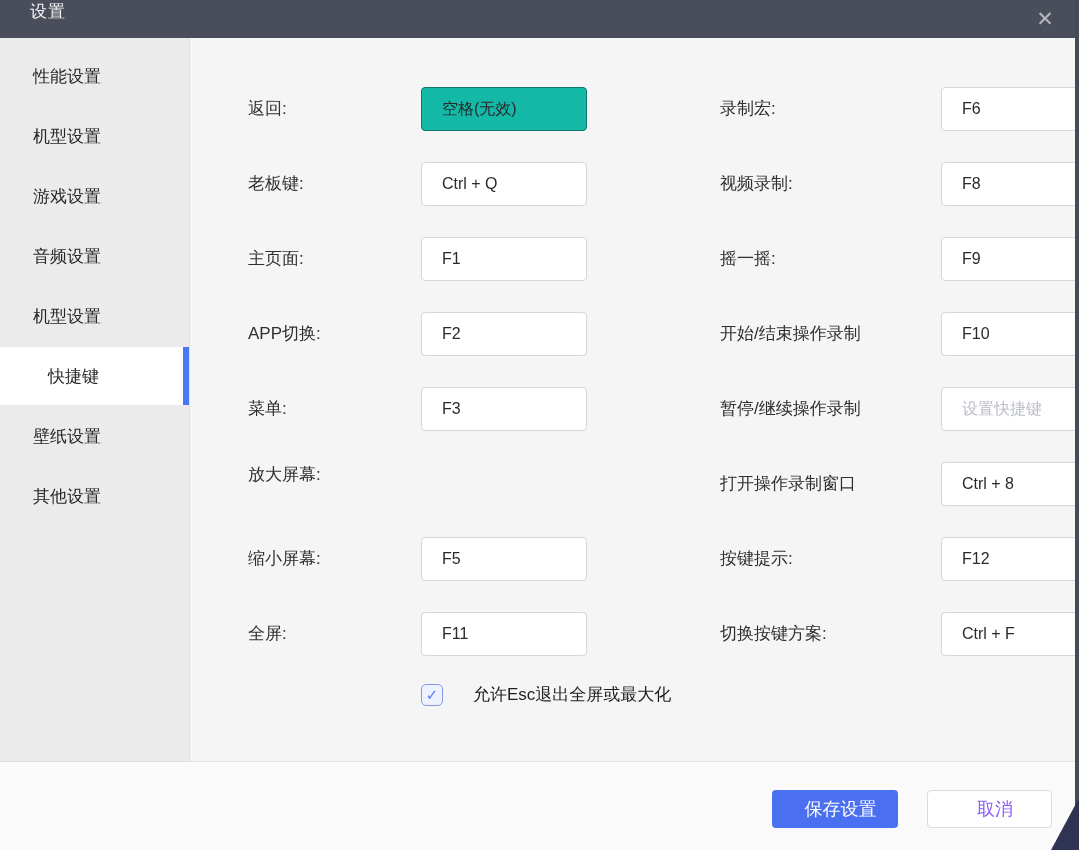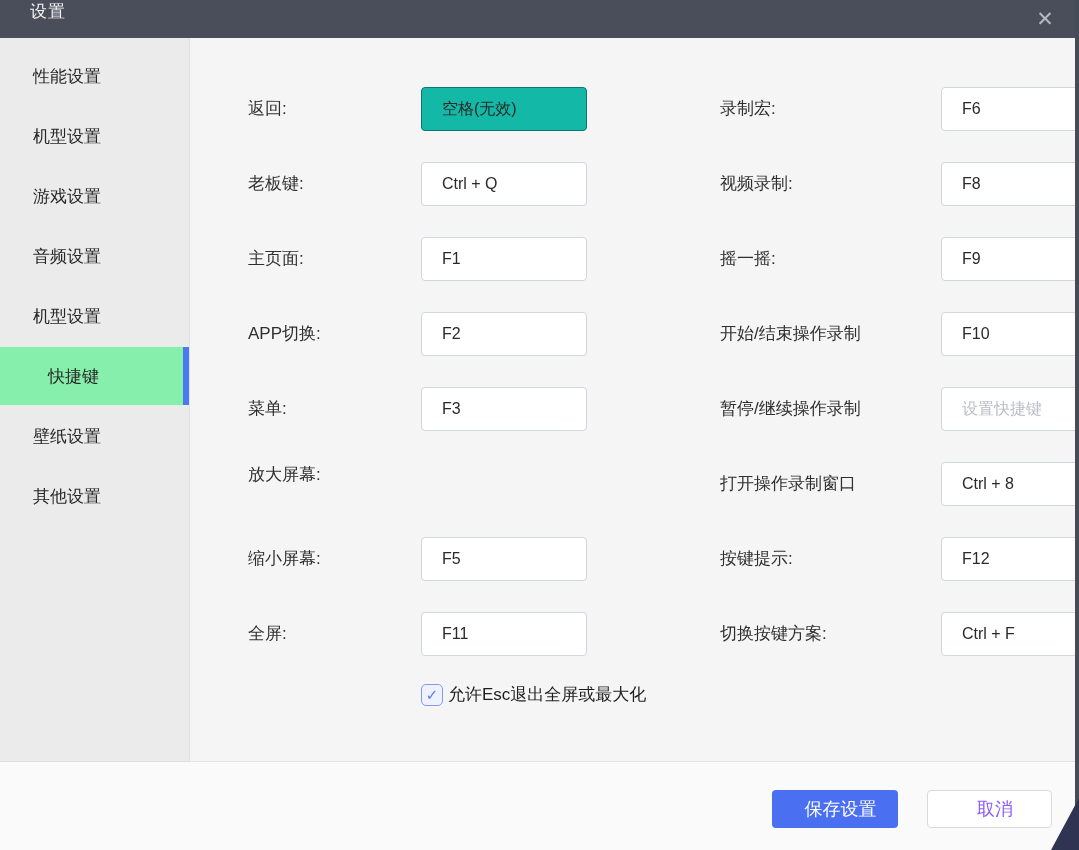--- a/index.html
+++ b/index.html
@@ -25,21 +25,21 @@
   
   .sidebar {
     position:absolute; top:38px; left:0; width:190px; height:723px;
     background:#ebebeb; border-right:1px solid #e0e0e0; padding-top:9px;
   }
   .side-item {
     position:relative; height:58px; margin-bottom:2px;
     display:flex; align-items:center; padding-left:33px;
     font-size:17px; color:#262626; cursor:pointer;
   }
-  .side-item.selected { background:#86efac;padding-left:48px; }
+  .side-item.selected { background:#ffffff;padding-left:48px; }
   .side-item.selected .sel-bar {
     position:absolute; right:0; top:0; width:6px; height:100%;
     background:#4a79f1;
   }
 
   
   .content {
     position:absolute; top:38px; left:190px; width:889px; height:723px;
     background:#f5f5f5;
   }
@@ -64,21 +64,21 @@
   
   .esc-row {
     position:absolute; left:231px; top:645px;
     display:flex; align-items:center;
   }
   .checkbox {
     width:22px; height:22px; border:1px solid #8a97e8; border-radius:5px;
     background:#eef2fe; display:flex; align-items:center; justify-content:center;
     color:#5a78ee; font-size:15px; font-weight:bold; cursor:pointer;
   }
-  .esc-row .esc-label { margin-left:5px; font-size:17px; color:#1d1d1d; }
+  .esc-row .esc-label { margin-left:30px; font-size:17px; color:#1d1d1d; }
 
   
   .footer {
     position:absolute; left:0; top:761px; width:1079px; height:89px;
     background:#fafafa; border-top:1px solid #e1e1e1;
   }
   .btn {
     position:absolute; top:28px; height:38px; border-radius:4px;
     font-size:18px; display:flex; align-items:center; justify-content:center;
     cursor:pointer; font-family:"Liberation Sans","DejaVu Sans",sans-serif;padding-left:11px;

